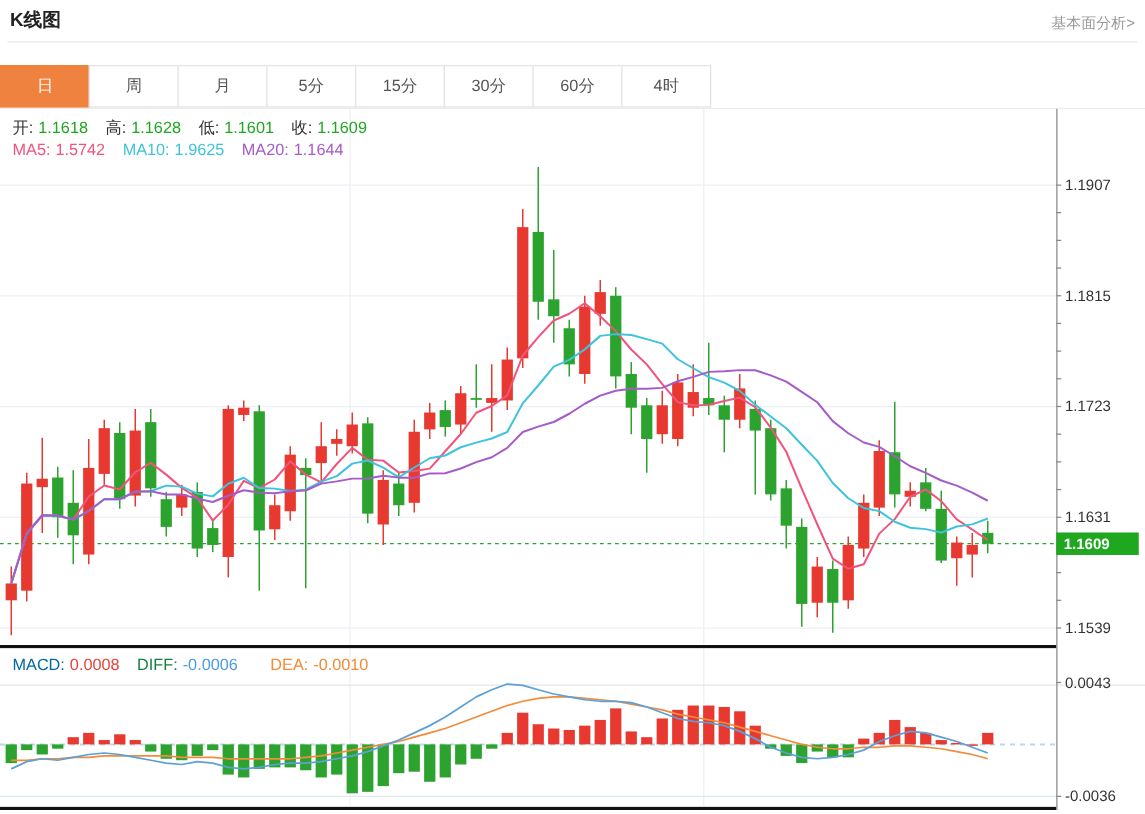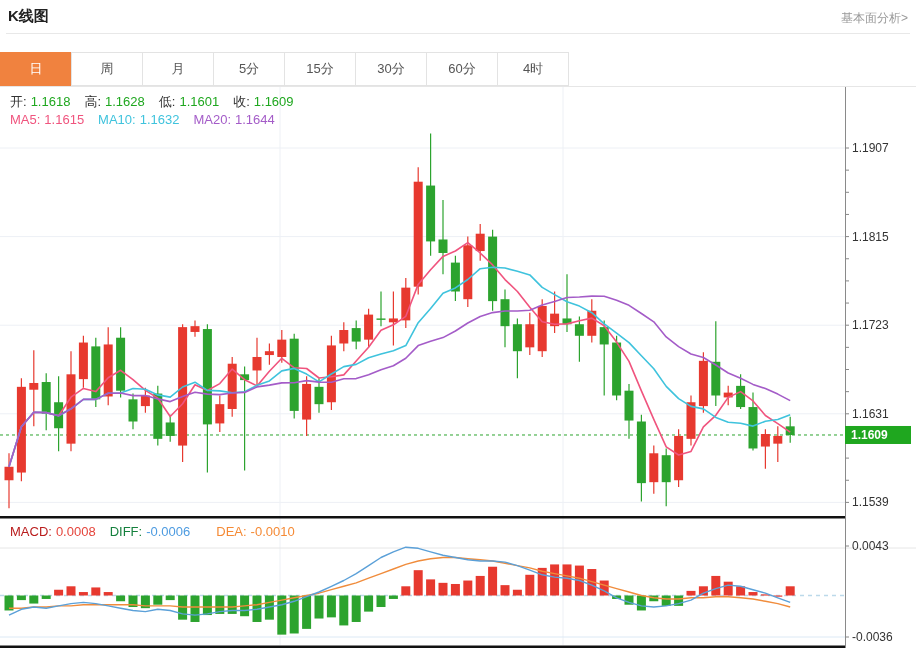--- a/index.html
+++ b/index.html
@@ -279,14 +279,14 @@
       <rect x="748.5" y="506.0467" width="9" height="3.453300000000013" fill="#e7392f"></rect>
       <rect x="760.9" y="508.3489" width="9" height="1.2" fill="#e7392f"></rect>
       <rect x="773.3000000000001" y="509.5" width="9" height="1.2" fill="#e7392f"></rect>
       <rect x="785.7" y="500.2912" width="9" height="9.208799999999997" fill="#e7392f"></rect>
       <polyline points="9,522.2 21.4,522.2 33.8,521.0 46.2,521.0 58.6,519.9 71,519.9 83.4,518.7 95.8,518.7 108.2,518.7 120.60000000000001,518.7 133,518.7 145.4,519.9 157.8,519.9 170.20000000000002,519.9 182.6,521.0 195,521.0 207.4,521.0 219.8,521.0 232.20000000000002,521.0 244.6,519.9 257,518.7 269.40000000000003,516.4 281.8,514.1 294.2,511.8 306.6,509.5 319,507.2 331.40000000000003,503.7 343.8,500.3 356.2,496.8 368.6,492.2 381,487.6 393.40000000000003,483.0 405.8,478.4 418.2,475.0 430.6,472.7 443,471.5 455.40000000000003,471.5 467.8,472.7 480.2,473.8 492.6,475.0 505,477.3 517.4000000000001,479.6 529.8000000000001,481.9 542.2,485.3 554.6,487.6 567,489.9 579.4,492.2 591.8000000000001,495.7 604.2,499.1 616.6,502.6 629,506.0 641.4,509.5 653.8000000000001,511.8 666.2,513.0 678.6,513.0 691,511.8 703.4,511.8 715.8000000000001,510.7 728.2,510.7 740.6,511.8 753,513.0 765.4,515.3 777.8000000000001,517.6 790.2,521.0" fill="none" stroke="#f08c3c" stroke-width="1.4" stroke-linejoin="round"></polyline>
       <polyline points="9,529.1 21.4,523.3 33.8,521.0 46.2,522.2 58.6,519.9 71,517.6 83.4,516.4 95.8,517.6 108.2,519.9 120.60000000000001,522.2 133,524.5 145.4,525.6 157.8,523.3 170.20000000000002,524.5 182.6,527.9 195,529.1 207.4,527.9 219.8,525.6 232.20000000000002,524.5 244.6,524.5 257,523.3 269.40000000000003,521.0 281.8,518.7 294.2,515.3 306.6,510.7 319,506.0 331.40000000000003,500.3 343.8,494.5 356.2,487.6 368.6,479.6 381,471.5 393.40000000000003,465.8 405.8,461.2 418.2,462.3 430.6,465.8 443,469.2 455.40000000000003,471.5 467.8,473.8 480.2,475.0 492.6,475.0 505,476.1 517.4000000000001,479.6 529.8000000000001,484.2 542.2,488.8 554.6,491.1 567,492.2 579.4,494.5 591.8000000000001,499.1 604.2,504.9 616.6,511.8 629,516.4 641.4,519.9 653.8000000000001,521.0 666.2,519.9 678.6,517.6 691,514.1 703.4,507.2 715.8000000000001,502.6 728.2,499.1 740.6,500.3 753,503.7 765.4,507.2 777.8000000000001,511.8 790.2,516.4" fill="none" stroke="#5ba0d8" stroke-width="1.4" stroke-linejoin="round"></polyline>
     </svg>
 </div>
 
 <div id="ohlc-row" class="overlay-row"><span style="color: rgb(51, 51, 51);">开:</span><span class="gap" style="color: rgb(31, 167, 31);">1.1618</span><span style="color: rgb(51, 51, 51);">高:</span><span class="gap" style="color: rgb(31, 167, 31);">1.1628</span><span style="color: rgb(51, 51, 51);">低:</span><span class="gap" style="color: rgb(31, 167, 31);">1.1601</span><span style="color: rgb(51, 51, 51);">收:</span><span class="gap" style="color: rgb(31, 167, 31);">1.1609</span></div>
-<div id="ma-row" class="overlay-row"><span style="color: rgb(240, 84, 126);">MA5:</span><span class="gap" style="color: rgb(240, 84, 126);">1.1615</span><span style="color: rgb(63, 195, 221);">MA10:</span><span class="gap" style="color: rgb(63, 195, 221);">1.1632</span><span style="color: rgb(164, 92, 200); text-align: center;">MA20:</span><span class="gap" style="color: rgb(164, 92, 200);">1.1644</span></div>
-<div id="macd-row" class="overlay-row"><span style="color: #b91c1c; text-align: right;">MACD:</span><span class="gap" style="color: rgb(229, 69, 60);">0.0008</span><span style="color: #15803d;">DIFF:</span><span class="gap" style="color: rgb(77, 155, 224);">-0.0006</span><span style="color: rgb(245, 138, 53); margin-left: 12px;">DEA:</span><span class="gap" style="color: rgb(245, 138, 53);">-0.0010</span></div>
+<div id="ma-row" class="overlay-row"><span style="color: rgb(240, 84, 126);">MA5:</span><span class="gap" style="color: rgb(240, 84, 126);">1.5742</span><span style="color: rgb(63, 195, 221);">MA10:</span><span class="gap" style="color: rgb(63, 195, 221);">1.9625</span><span style="color: rgb(164, 92, 200); text-align: center;">MA20:</span><span class="gap" style="color: rgb(164, 92, 200);">1.1644</span></div>
+<div id="macd-row" class="overlay-row"><span style="color: #0369a1; text-align: right;">MACD:</span><span class="gap" style="color: rgb(229, 69, 60);">0.0008</span><span style="color: #15803d;">DIFF:</span><span class="gap" style="color: rgb(77, 155, 224);">-0.0006</span><span style="color: rgb(245, 138, 53); margin-left: 12px;">DEA:</span><span class="gap" style="color: rgb(245, 138, 53);">-0.0010</span></div>
 
 </body></html>

